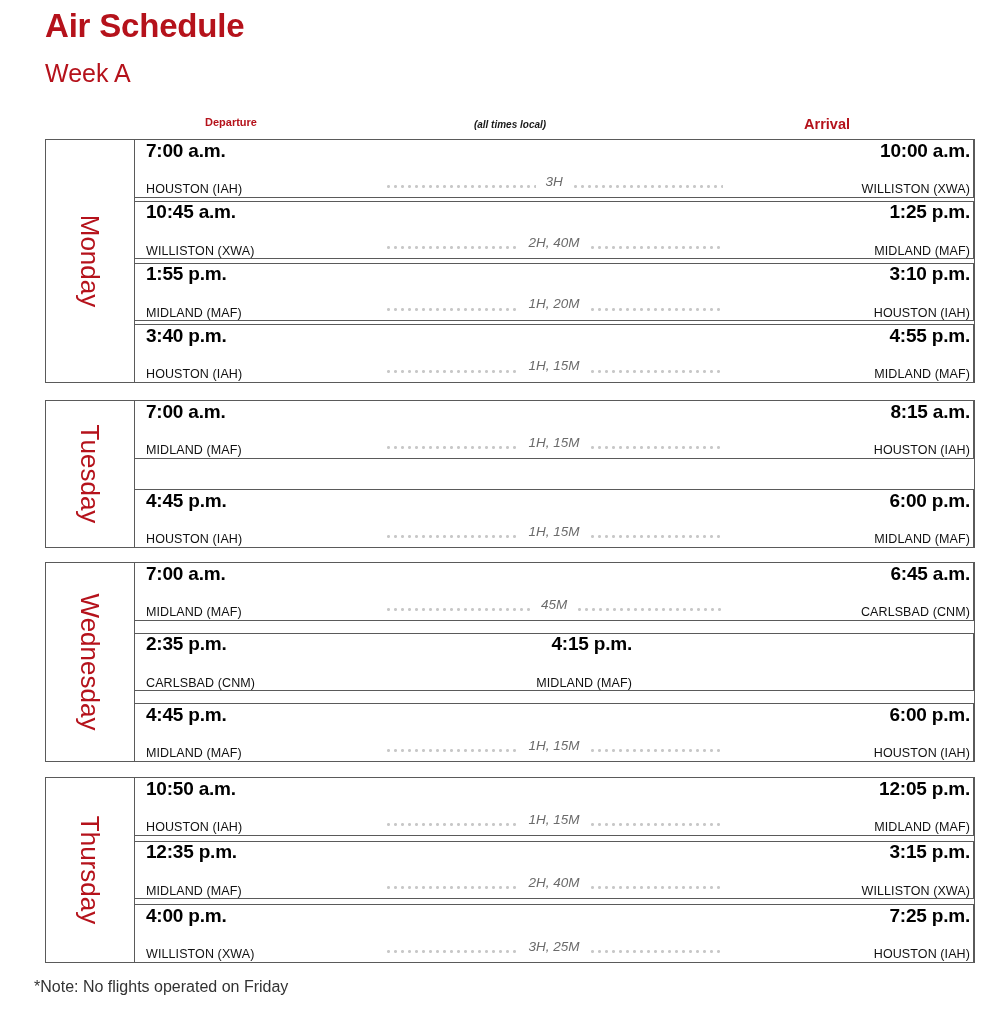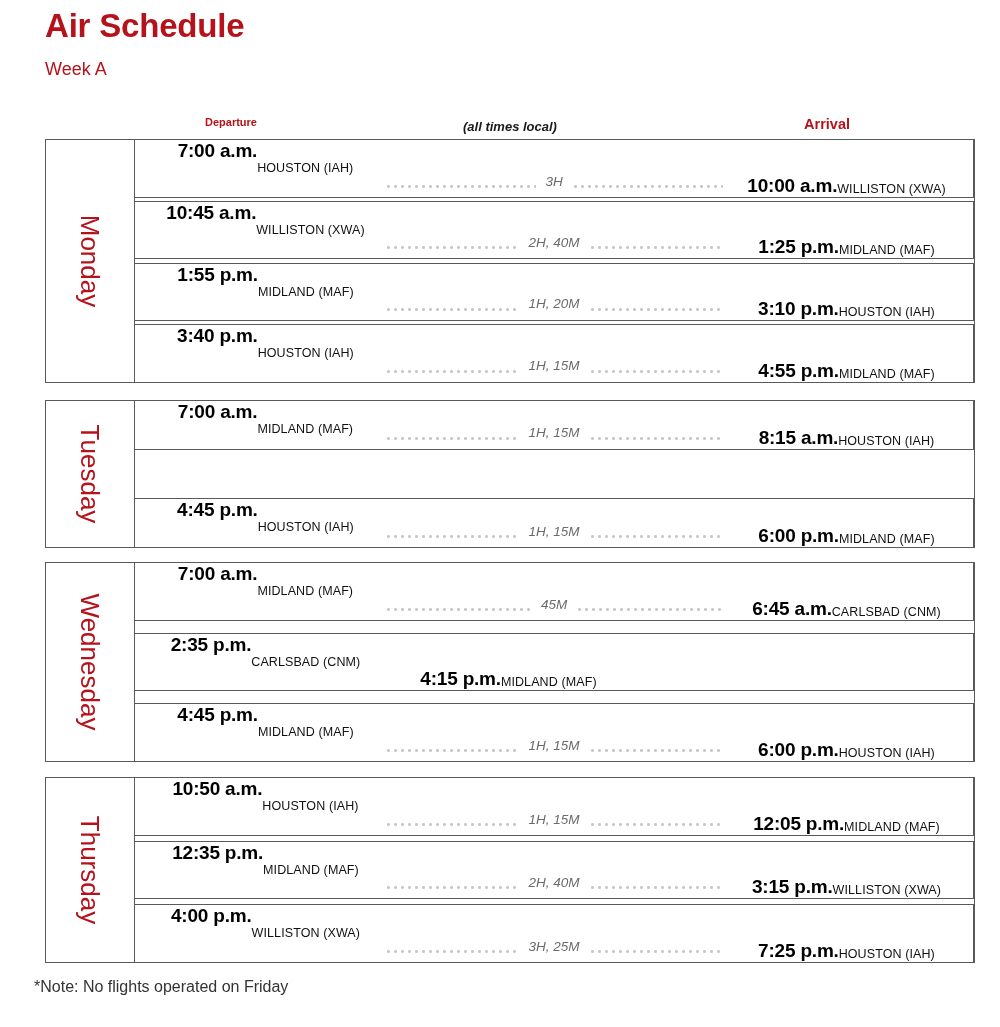--- a/index.html
+++ b/index.html
@@ -31,21 +31,21 @@
     font-size: 33px;
     font-weight: bold;
     color: #b5121b;
     letter-spacing: -0.2px;
     line-height: 1.1;
   }
   .subtitle {
     position: absolute;
     left: 45px;
     top: 60px;
-    font-size: 18px;
+    font-size: 25px;
     font-weight: normal;
     color: #b5121b;
     line-height: 1.1;
   }
 
   
   .col-headers {
     position: absolute;
     left: 45px;
     top: 116px;
@@ -59,21 +59,21 @@
     font-size: 11px;
     font-weight: bold;
     color: #b5121b;
   }
   .hdr-local {
     position: absolute;
     left: 0;
     top: 3px;
     width: 930px;
     text-align: center;
-    font-size: 13px;
+    font-size: 10px;
     font-style: italic;
     font-weight: bold;
     color: #1a1a1a;
   }
   .hdr-arrival {
     position: absolute;
     right: 125px;
     top: 0;
     font-size: 14.5px;
     font-weight: bold;
@@ -135,20 +135,21 @@
     box-sizing: border-box;
     height: 58px;
     border: none;
     background: #ffffff;
   }
 
   .endpoint {
     width: 250px;
     flex: 0 0 250px;
     display: flex;
+    flex-direction: column;
     justify-content: center;
     box-sizing: border-box;
   }
   .endpoint.dep { align-items: flex-start; padding-left: 11px; }
   .endpoint.arr { align-items: flex-end;  padding-right: 3px; }
 
   .ep-time {
     font-size: 19px;
     font-weight: bold;
     color: #000000;

